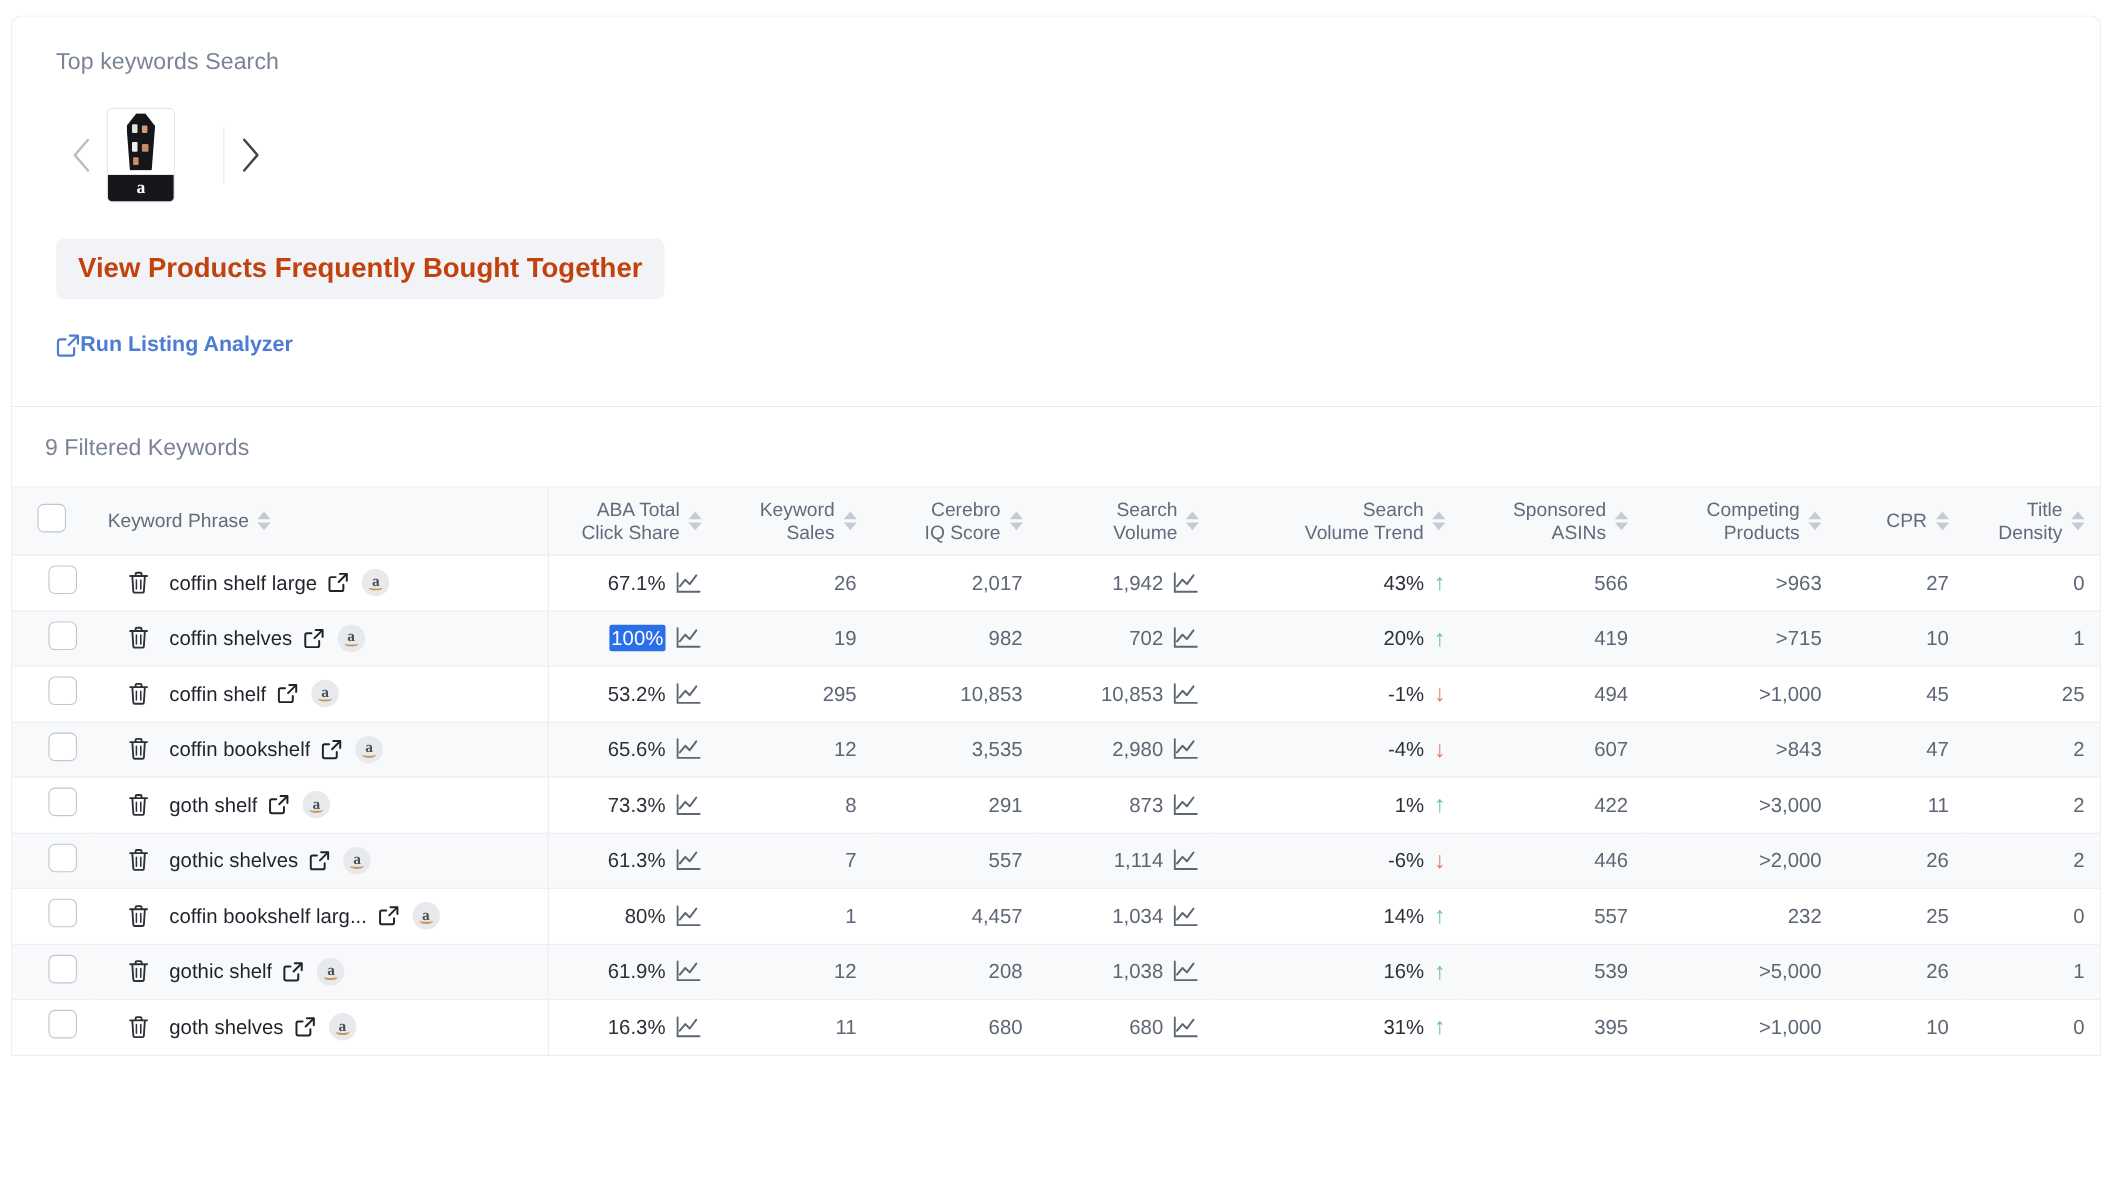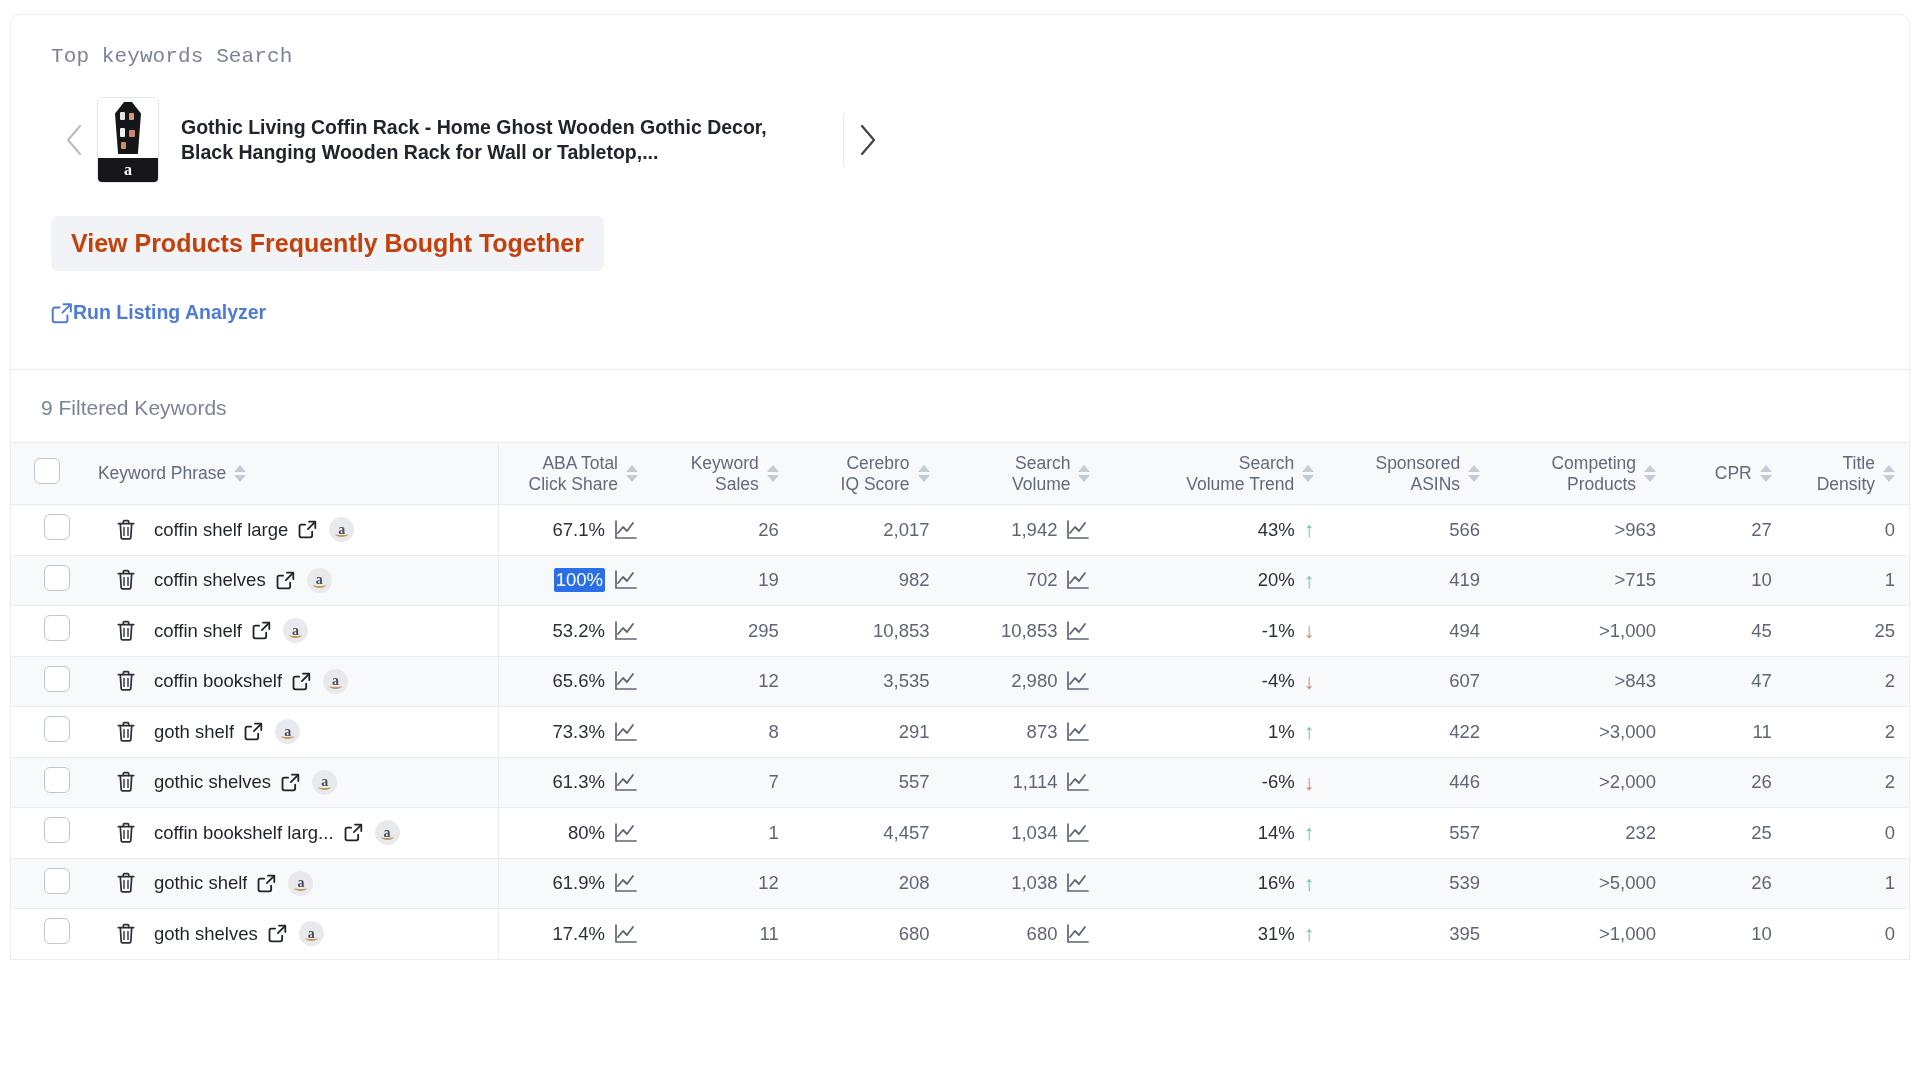--- a/index.html
+++ b/index.html
@@ -29,21 +29,20 @@
     height: 355px;
     padding: 30px 0 0 40px;
   }
 
   .section-title {
     font-size: 21px;
     color: #7a8494;
     letter-spacing: .1px;
     margin-bottom: 22px;
     font-weight: 400;
-    font-family: Liberation Mono, monospace;
   }
 
   .product-row {
     display: flex;
     align-items: center;
     height: 100px;
   }
 
   .nav-arrow {
     width: 46px;
@@ -300,21 +299,20 @@
               <i></i>
               <i></i>
           </div>
         </div>
         <div class="amzbar">
           <span class="a">a</span>
         </div>
       </div>
 
       <div class="prod-info">
-        <div class="prod-title">Gothic Living Coffin Rack - Home Ghost Wooden Gothic Decor, Black Hanging Wooden Rack for Wall or Tabletop,...</div>
       </div>
 
       <div class="divider-v"></div>
 
       <div class="nav-arrow right">
         <svg width="22" height="34" viewBox="0 0 22 34" fill="none" aria-hidden="true">
           <path d="M6 3 L18 17 L6 31" stroke="currentColor" stroke-width="2.2" stroke-linecap="round" stroke-linejoin="round"></path>
         </svg>
       </div>
     </div>
@@ -927,21 +925,21 @@
                     <path d="M11.6 1.8h6.6v6.6" stroke="currentColor" stroke-width="1.9" stroke-linecap="round" stroke-linejoin="round"></path>
                     <path d="M17.8 2.2 L10.4 9.6" stroke="currentColor" stroke-width="1.9" stroke-linecap="round"></path>
                     <path d="M14.9 12.3v4.1a1.8 1.8 0 0 1-1.8 1.8H3.4a1.8 1.8 0 0 1-1.8-1.8V6.7a1.8 1.8 0 0 1 1.8-1.8h4.1" stroke="currentColor" stroke-width="1.9" stroke-linecap="round" stroke-linejoin="round"></path>
                   </svg>
                 </span>
                 <span class="amz-badge">a</span>
               </div>
             </td>
             <td class="c-aba">
               <span class="valcell">
-                <span class="pct">17.4%</span>
+                <span class="pct">16.3%</span>
                 <span class="spark">
                   <svg width="24" height="22" viewBox="0 0 24 22" fill="none" aria-hidden="true">
                     <path d="M2 2v17h20" stroke="currentColor" stroke-width="1.7" stroke-linecap="round"></path>
                     <path d="M4 14l5-6 4 4 6-8" stroke="currentColor" stroke-width="1.8" stroke-linecap="round" stroke-linejoin="round"></path>
                   </svg>
                 </span>
               </span>
             </td>
             <td class="c-ks">11</td>
             <td class="c-iq">680</td>

